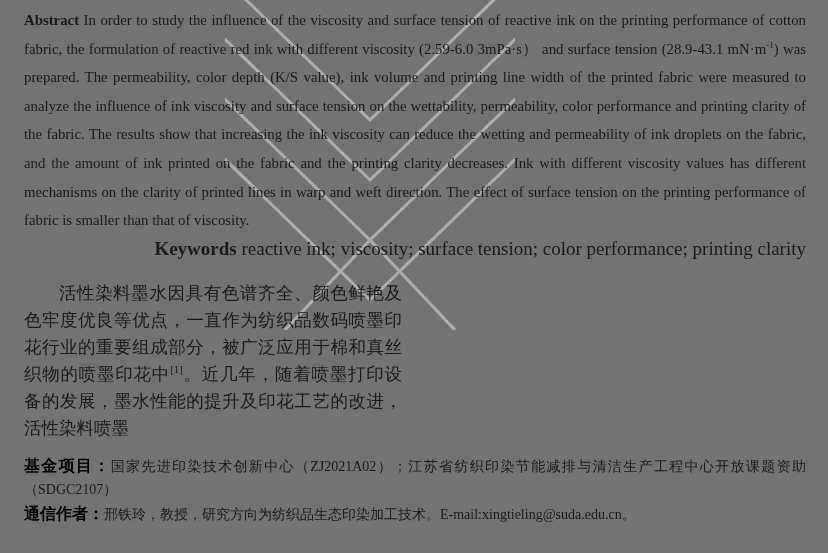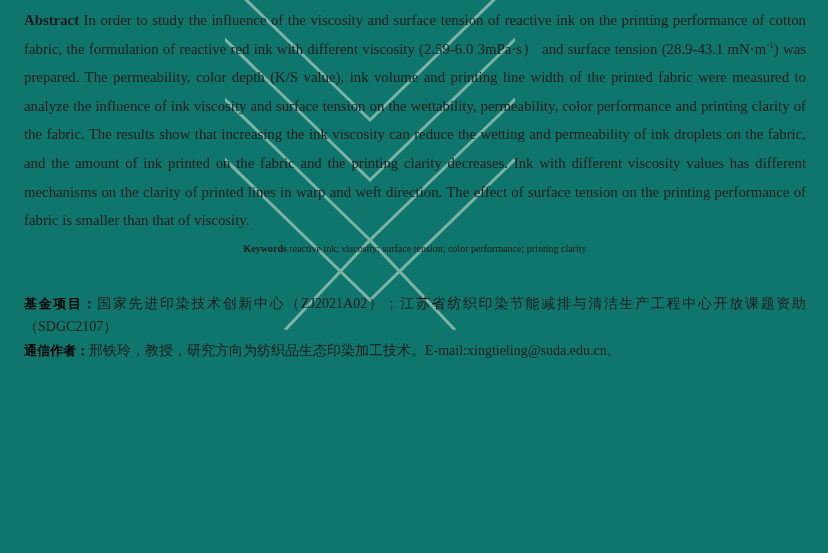--- a/index.html
+++ b/index.html
@@ -4,21 +4,21 @@
 <style>
   html, body {
     margin: 0;
     padding: 0;
     background: #ffffff;
   }
   .page {
     position: relative;
     width: 828px;
     height: 553px;
-    background: #0f766e;
+    background: #737373;
     color: #1a1a1a;
     font-family: "Liberation Serif", "DejaVu Serif", serif;
     overflow: hidden;
   }
   .watermark {
     position: absolute;
     left: 225px;
     top: 0;
     width: 290px;
     height: 330px;
@@ -38,23 +38,23 @@
     line-height: 28.6px;
     text-align: justify;
     text-justify: inter-word;
   }
   .abstract .lead,
   .keywords .lead {
     font-weight: bold;
   }
   .keywords {
     margin: 0;
-    font-size: 10px;
+    font-size: 19px;
     line-height: 28.6px;
-    text-align: center;
+    text-align: right;
   }
   sup.ref {
     font-size: 0.62em;
     line-height: 0;
     vertical-align: super;
   }
   .cn-columns {
     display: flex;
     gap: 26px;
     margin-top: 17px;
@@ -82,21 +82,21 @@
   .footnotes p {
     margin: 0;
   }
   .footnotes p + p {
     margin-top: 1px;
   }
   .fn-label {
     font-weight: bold;
     color: #000000;
     font-family: Liberation Serif, serif;
-    font-size: 13px;
+    font-size: 16px;
   }
 </style>
 </head>
 <body>
 
 <div class="page">
 
   <svg class="watermark" viewBox="0 0 290 330" xmlns="http://www.w3.org/2000/svg">
     <g fill="none" stroke="#d6e5d2" stroke-width="3">
       <polyline points="-20,-40 145,120 310,-40"></polyline>
@@ -112,20 +112,25 @@
     <p class="abstract">
       <span class="lead">Abstract</span><span> In order to study the influence of the viscosity and surface tension of reactive ink on the printing performance of cotton fabric, the formulation of reactive red ink with different viscosity (2.59-6.0 3mPa·s） and surface tension (28.9-43.1 mN·m</span><sup class="ref">-1</sup><span>) was prepared. The permeability, color depth (K/S value), ink volume and printing line width of the printed fabric were measured to analyze the influence of ink viscosity and surface tension on the wettability, permeability, color performance and printing clarity of the fabric. The results show that increasing the ink viscosity can reduce the wetting and permeability of ink droplets on the fabric, and the amount of ink printed on the fabric and the printing clarity decreases. Ink with different viscosity values has different mechanisms on the clarity of printed lines in warp and weft direction. The effect of surface tension on the printing performance of fabric is smaller than that of viscosity.</span>
     </p>
 
     <p class="keywords">
       <span class="lead">Keywords</span><span> reactive ink; viscosity; surface tension; color performance; printing clarity</span>
     </p>
 
     <div class="cn-columns">
       <div class="cn-col">
+        <p class="indent">
+          <span>活性染料墨水因具有色谱齐全、颜色鲜艳及色牢度优良等优点，一直作为纺织品数码喷墨印花行业的重要组成部分，被广泛应用于棉和真丝织物的喷墨印花中</span><sup class="ref">[1]</sup><span>。近几年，随着喷墨打印设备的发展，墨水性能的提升及印花工艺的改进，活性染料喷墨</span>
+        </p>
+      </div>
+      <div class="cn-col">
       </div>
     </div>
 
     <div class="footnotes">
       <p>
         <span class="fn-label">基金项目：</span><span>国家先进印染技术创新中心（ZJ2021A02）；江苏省纺织印染节能减排与清洁生产工程中心开放课题资助（SDGC2107）</span>
       </p>
       <p>
         <span class="fn-label">通信作者：</span><span>邢铁玲，教授，研究方向为纺织品生态印染加工技术。E-mail:xingtieling@suda.edu.cn。</span>
       </p>

